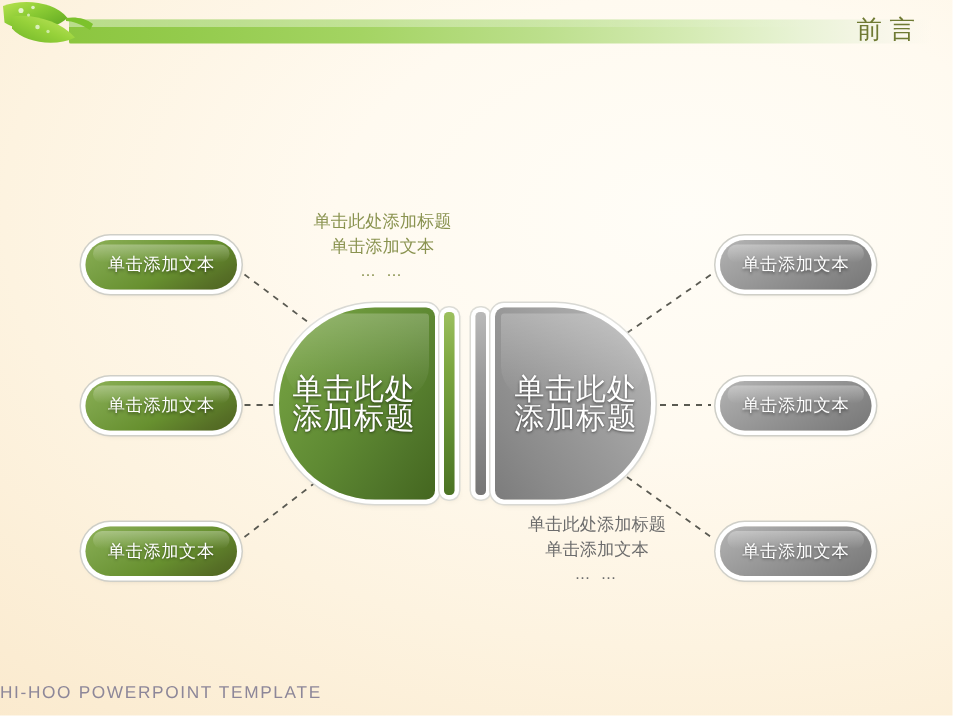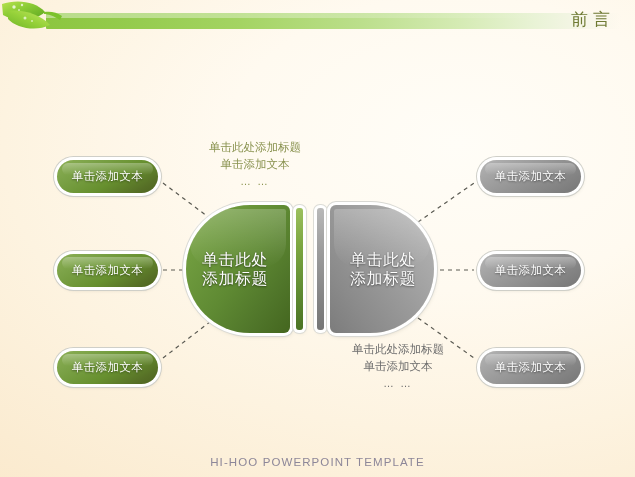--- a/index.html
+++ b/index.html
@@ -134,24 +134,25 @@
   .d-gray::after {
     content:"";
     position:absolute; left:4px; top:4px; right:4px; height:45%;
     border-radius: 4px 60px 40px 40px;
     background: linear-gradient(to bottom, rgba(255,255,255,.22), rgba(255,255,255,0));
     pointer-events:none;
   }
 
   .d-label {
     position: absolute;
-    left: 16px; right: 0; top: 50%;
+    left: 0; right: 0; top: 50%;
     transform: translateY(-50%);
+    text-align: center;
     color: #ffffff;
-    font-size: 16px;
+    font-size: 20px;
     line-height: 19px;
     letter-spacing: .5px;
     text-shadow: 0 1px 2px rgba(0,0,0,.45), 0 0 1px rgba(0,0,0,.3);
     z-index: 3;
   }
   .d-green .d-label { padding-right: 4px; }
   .d-gray  .d-label { padding-left: 4px; }
 
   
   .pill {
@@ -226,21 +227,21 @@
     left: 313px; top: 341px;
     width: 170px;
     text-align: left;
     color: #6d6d6d;
   }
 
   
   #footer {
     position: absolute;
     left: 0; right: 0; bottom: 9px;
-    text-align: center;
+    text-align: left;
     font-size: 11.5px;
     letter-spacing: 1.1px;
     color: #8d8799;
     font-family: "Liberation Sans", sans-serif;
   }
 </style>
 </head>
 <body>
 
 <div id="header">

